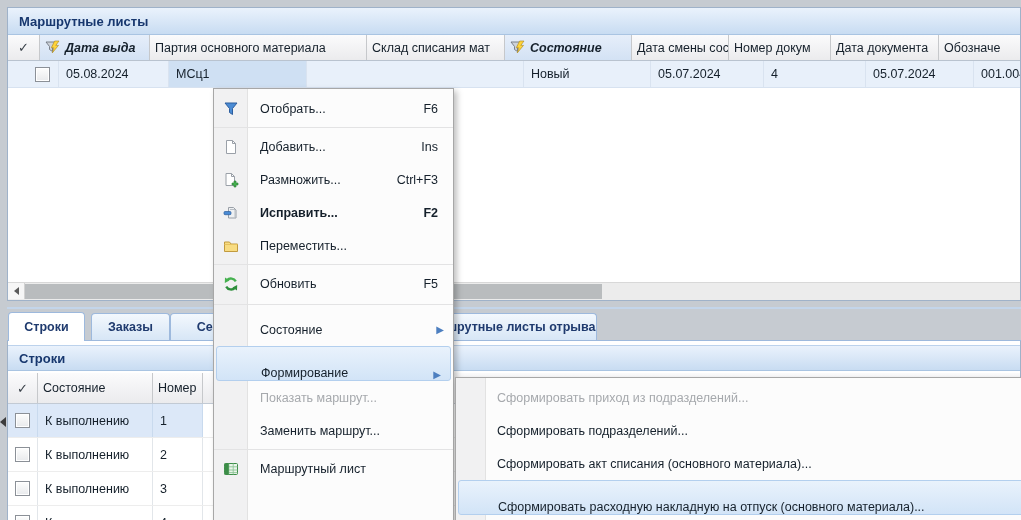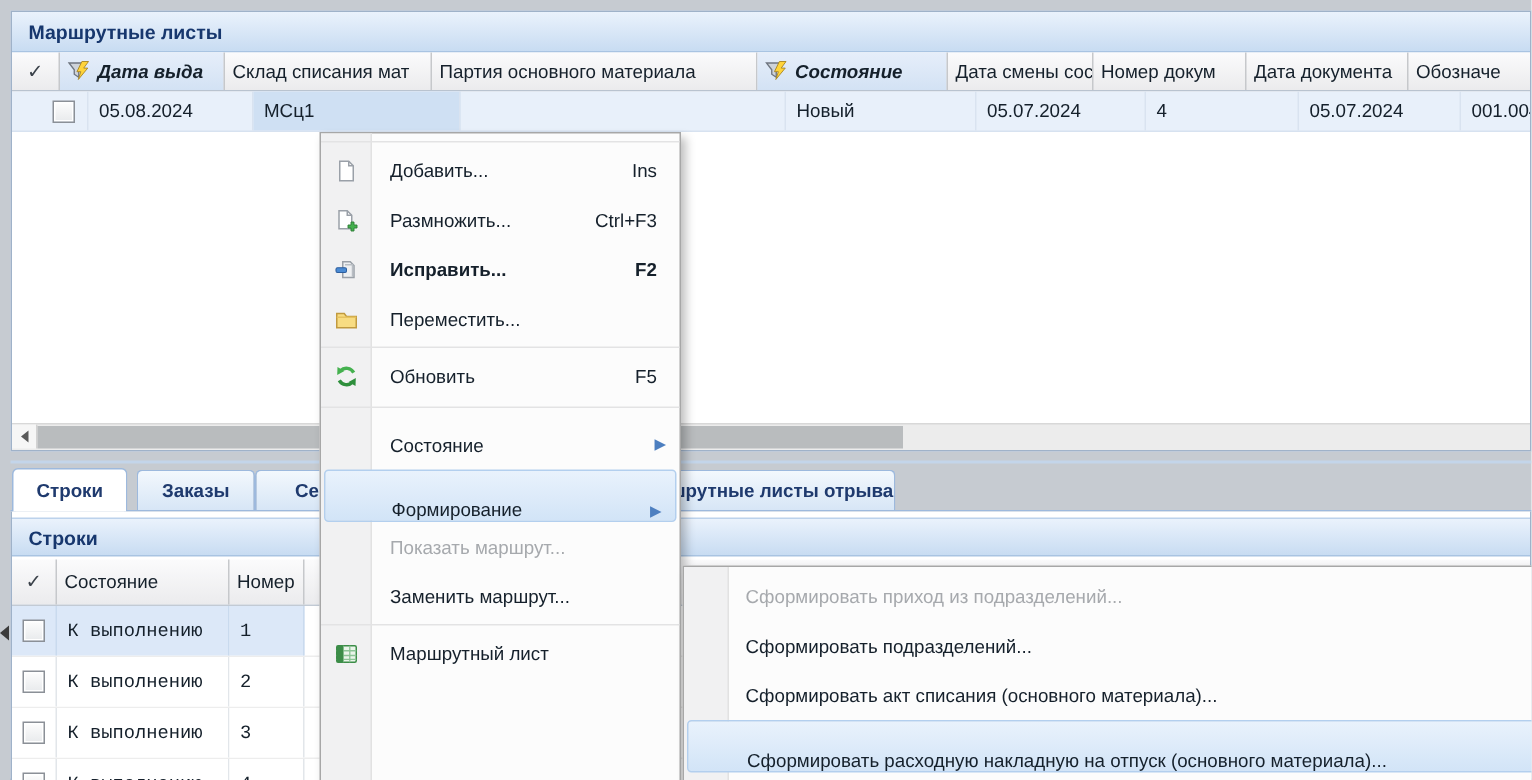--- a/index.html
+++ b/index.html
@@ -42,21 +42,21 @@
   .tab.active{background:#fff;top:3px;height:29px;z-index:2;}
 
   
   #bottom-panel{left:7px;top:341px;width:1014px;height:179px;border-top:none;}
   .group-header{margin-top:4px;height:26px;background:linear-gradient(#eaf2fc,#c8dcf2);
       border-top:1px solid #bcd2ec;border-bottom:1px solid #a9c4e2;color:#17376e;font-weight:bold;
       font-size:13px;display:flex;align-items:center;padding:0 11px;box-sizing:border-box;}
   .bthead{display:flex;height:30px;background:linear-gradient(#fbfbfc,#ebebed);
       border-bottom:1px solid #c2cad4;margin-top:2px;}
   .brow{display:flex;height:33px;background:#fff;border-bottom:1px solid #ededed;}
-  .brow .td{border-right:1px solid #e2e6ea;background:#fff;font-family:Liberation Mono, monospace;}
+  .brow .td{border-right:1px solid #e2e6ea;background:#fff;}
   .brow.selected .td{background:#dce8f8;border-right:1px solid #c9daee;}
 
   
   #splitter-arrow{position:absolute;left:0;top:417px;width:0;height:0;
       border-top:5px solid transparent;border-bottom:5px solid transparent;border-right:6px solid #3c3c3c;}
 
   
   .menu{position:absolute;left:213px;top:88px;width:241px;height:440px;background:#fcfcfc;
       border:1px solid #a7a7a7;box-shadow:3px 3px 6px rgba(0,0,0,.25);z-index:30;box-sizing:border-box;
       padding-top:3px;}
@@ -101,25 +101,25 @@
       </div>
       <div class="th filtered" style="width:110px">
         <span>
           <svg width="16" height="15" viewBox="0 0 16 15">
               <polygon points="1,2 11,2 7.5,6.5 7.5,11.5 4.5,9.5 4.5,6.5" fill="#ced3da" stroke="#6f7680" stroke-width="0.9"></polygon>
               <path d="M9.6 1 l4.4 0 -3.2 4.4 2.7 0 -6.3 7.6 1.7 -5.2 -2.6 0 z" fill="#ffd43a" stroke="#a8851f" stroke-width="0.6"></path>
             </svg>
         </span>
         <span>Дата выда</span>
       </div>
+      <div class="th" style="width:217px">
+        <span>Партия основного материала</span>
+      </div>
       <div class="th" style="width:138px">
         <span>Склад списания мат</span>
-      </div>
-      <div class="th" style="width:217px">
-        <span>Партия основного материала</span>
       </div>
       <div class="th filtered" style="width:127px">
         <span>
           <svg width="16" height="15" viewBox="0 0 16 15">
               <polygon points="1,2 11,2 7.5,6.5 7.5,11.5 4.5,9.5 4.5,6.5" fill="#ced3da" stroke="#6f7680" stroke-width="0.9"></polygon>
               <path d="M9.6 1 l4.4 0 -3.2 4.4 2.7 0 -6.3 7.6 1.7 -5.2 -2.6 0 z" fill="#ffd43a" stroke="#a8851f" stroke-width="0.6"></path>
             </svg>
         </span>
         <span>Состояние</span>
       </div>
@@ -218,20 +218,29 @@
         </div>
       <div class="td" style="width:115px">К выполнению</div>
       <div class="td" style="width:50px">4</div>
     </div>
   </div>
 
   <div id="splitter-arrow"></div>
 
   <div class="menu">
 
+    <div class="mi">
+      <span class="ic">
+        <svg width="16" height="16" viewBox="0 0 16 16">
+            <polygon points="2,2 14,2 9.5,7.5 9.5,13.5 6.5,11.5 6.5,7.5" fill="#4a8bd4" stroke="#2d5e9e"></polygon>
+          </svg>
+      </span>
+      <span class="lbl">Отобрать...</span>
+      <span class="sc">F6</span>
+    </div>
     <div class="msep"></div>
 
     <div class="mi">
       <span class="ic">
         <svg width="16" height="16" viewBox="0 0 16 16">
             <path d="M3.5 1.5 h6 l3 3 v10 h-9 z" fill="#fff" stroke="#9aa0a8"></path>
             <path d="M9.5 1.5 v3 h3" fill="none" stroke="#9aa0a8"></path>
           </svg>
       </span>
       <span class="lbl">Добавить...</span>

